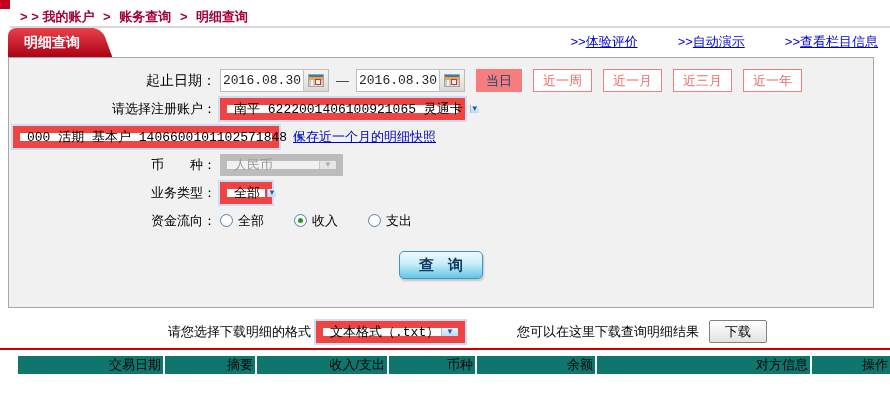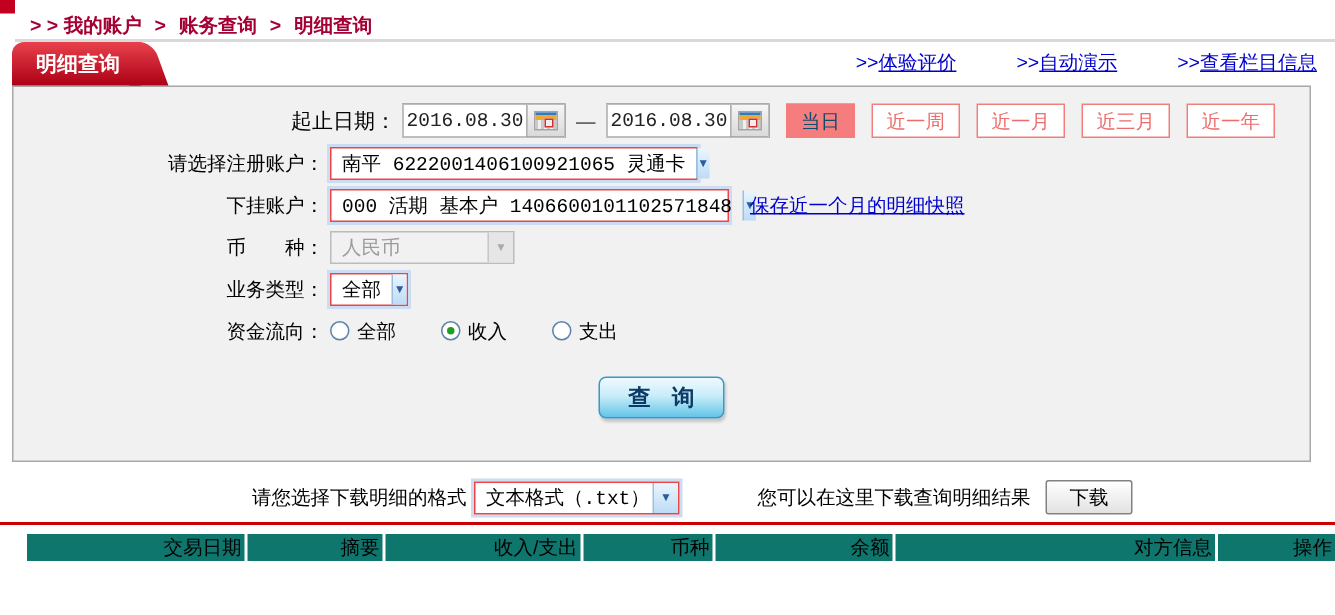--- a/index.html
+++ b/index.html
@@ -34,21 +34,21 @@
   .header-links a { color:#0000cc; text-decoration:none; font-size:13px; cursor:pointer; }
   .header-links a .lbl { text-decoration: underline; }
 
   
   .panel {
     margin-left:8px; width:866px; height:251px;
     background:#f1f1f1; border:1px solid #a8a8a8; padding-top:11px;
   }
   .frow { display:flex; align-items:center; height:23px; margin-bottom:5px; }
   .flabel { width:207px; text-align:right; font-size:13px; flex:0 0 auto; }
-  .frow-date .flabel { font-size:14px;margin-left:48px; }
+  .frow-date .flabel { font-size:14px; }
   .fctl { margin-left:4px; display:flex; align-items:center; }
 
   
   .datebox { display:inline-flex; align-items:stretch; height:23px; border:1px solid #bdbdbd; background:#404040; }
   .dateval {
     width:82px; border:0; outline:none; text-align:center; background:#fff;
     font-family:"Liberation Mono","DejaVu Sans Mono",monospace; font-size:13px; color:#222;
   }
   .calbtn { width:25px; background:linear-gradient(#f6f6f6,#d9d9d9); border-left:1px solid #c2c2c2;
     display:flex; align-items:center; justify-content:center; cursor:pointer; }
@@ -60,21 +60,21 @@
     background:#efefef; border:1px solid #d03030; }
   .dash { margin:0 7px; color:#333; }
 
   
   .qbtn { height:23px; padding:0 9px; display:inline-flex; align-items:center; margin-left:11px;
     border:1px solid #f27d7d; color:#ef6c6c; background:#fff; font-size:13px; cursor:pointer; }
   .qbtn.active { background:#f57d7d; border-color:#f57d7d; color:#0c4a6e; }
   .qbtn:first-of-type { margin-left:15px; }
 
   
-  .xpsel { display:inline-flex; align-items:stretch; height:22px; border:1px solid #ef4444;
+  .xpsel { display:inline-flex; align-items:stretch; height:22px; border:7px solid #ef4444;
     background:#fff; box-shadow:0 0 0 2px #ccdcf2; cursor:pointer; }
   .selval { display:flex; align-items:center; padding:0 7px; white-space:nowrap;
     font-family:"Liberation Mono","DejaVu Sans Mono",monospace; font-size:13px; }
   .selarrow { width:17px; background:linear-gradient(#eaf5fe,#bcdcf6); border-left:1px solid #9dbfdf;
     display:flex; align-items:center; justify-content:center; font-size:8px; color:#2a5e9e; }
   .xpsel.disabled { border-color:#bcbcbc; background:#f1f1f1; box-shadow:none; cursor:default; }
   .xpsel.disabled .selval { color:#9b9b9b; }
   .xpsel.disabled .selarrow { background:#e6e6e6; border-left-color:#c8c8c8; color:#ababab; }
 
   .snap-link { margin-left:14px; color:#0000cc; text-decoration:underline; cursor:pointer; font-size:13px; }
@@ -168,21 +168,20 @@
     <div class="flabel">请选择注册账户：</div>
     <div class="fctl">
       <span class="xpsel" style="width:245px">
         <span class="selval" style="flex:1">南平  6222001406100921065  灵通卡</span>
         <span class="selarrow">▼</span>
       </span>
     </div>
   </div>
 
   <div class="frow">
-    <div class="flabel">下挂账户：</div>
     <div class="fctl">
       <span class="xpsel" style="width:266px">
         <span class="selval" style="flex:1">000  活期  基本户  1406600101102571848</span>
         <span class="selarrow">▼</span>
       </span>
       <a class="snap-link">保存近一个月的明细快照</a>
     </div>
   </div>
 
   <div class="frow">

